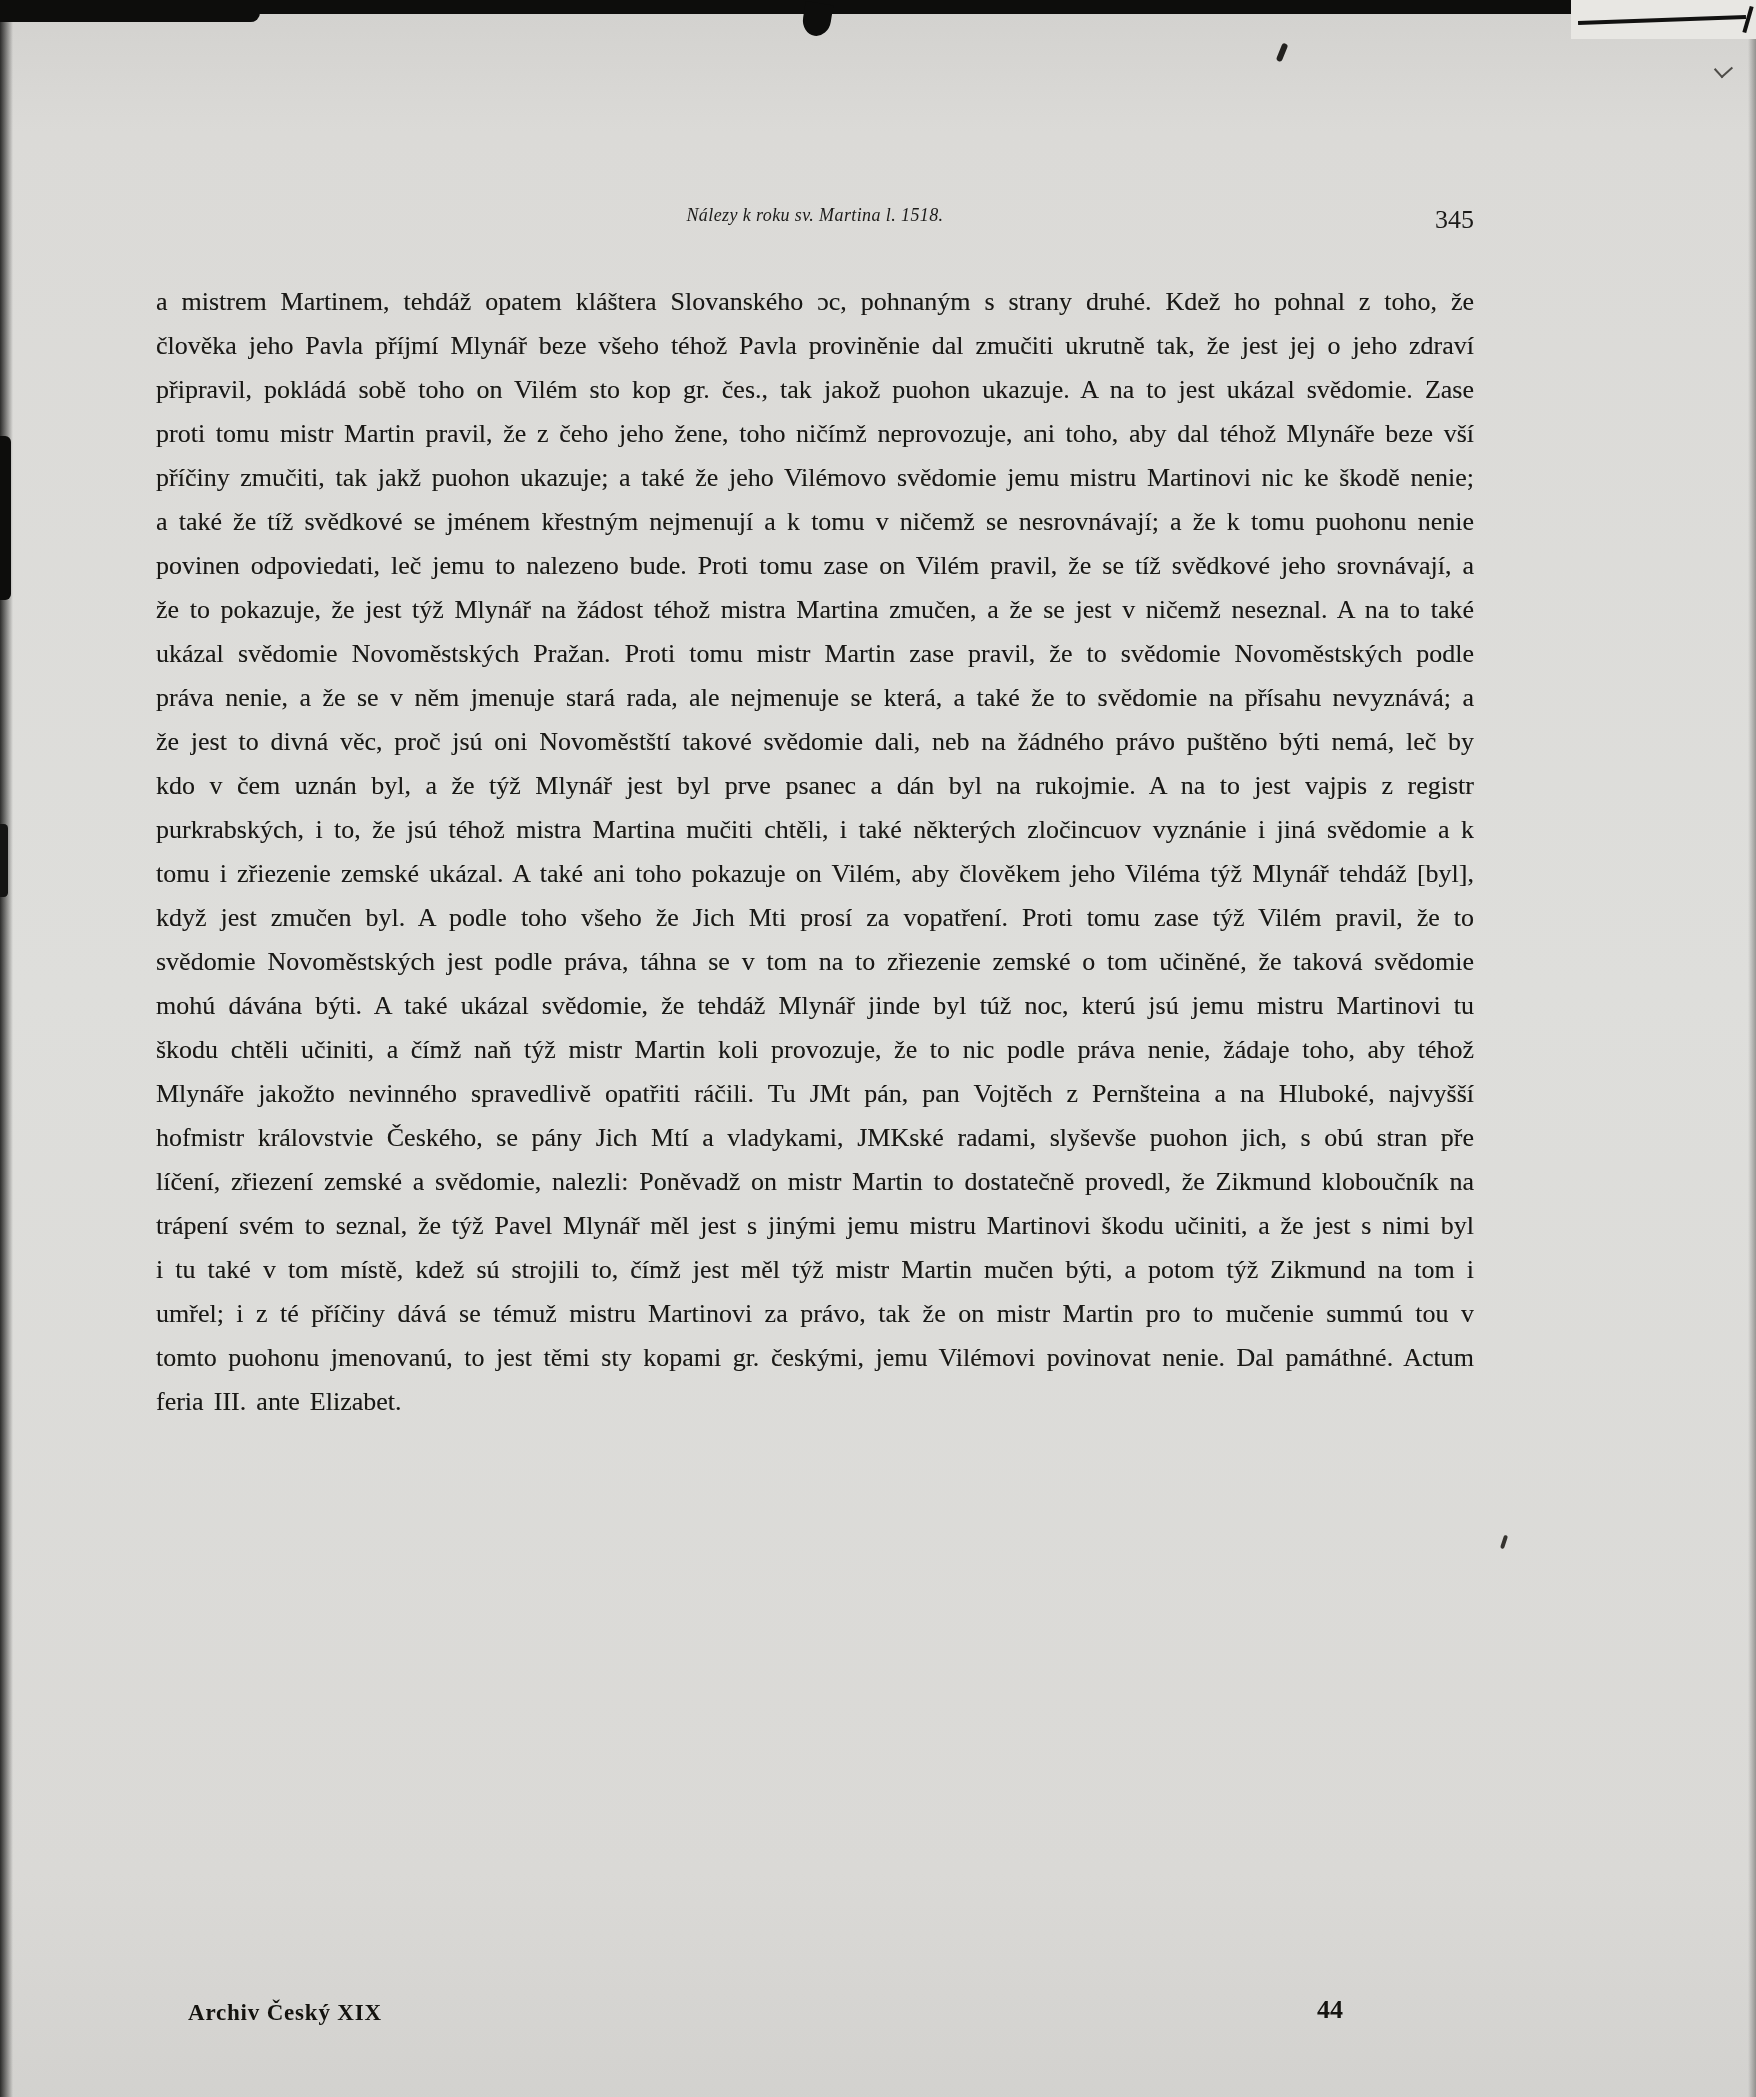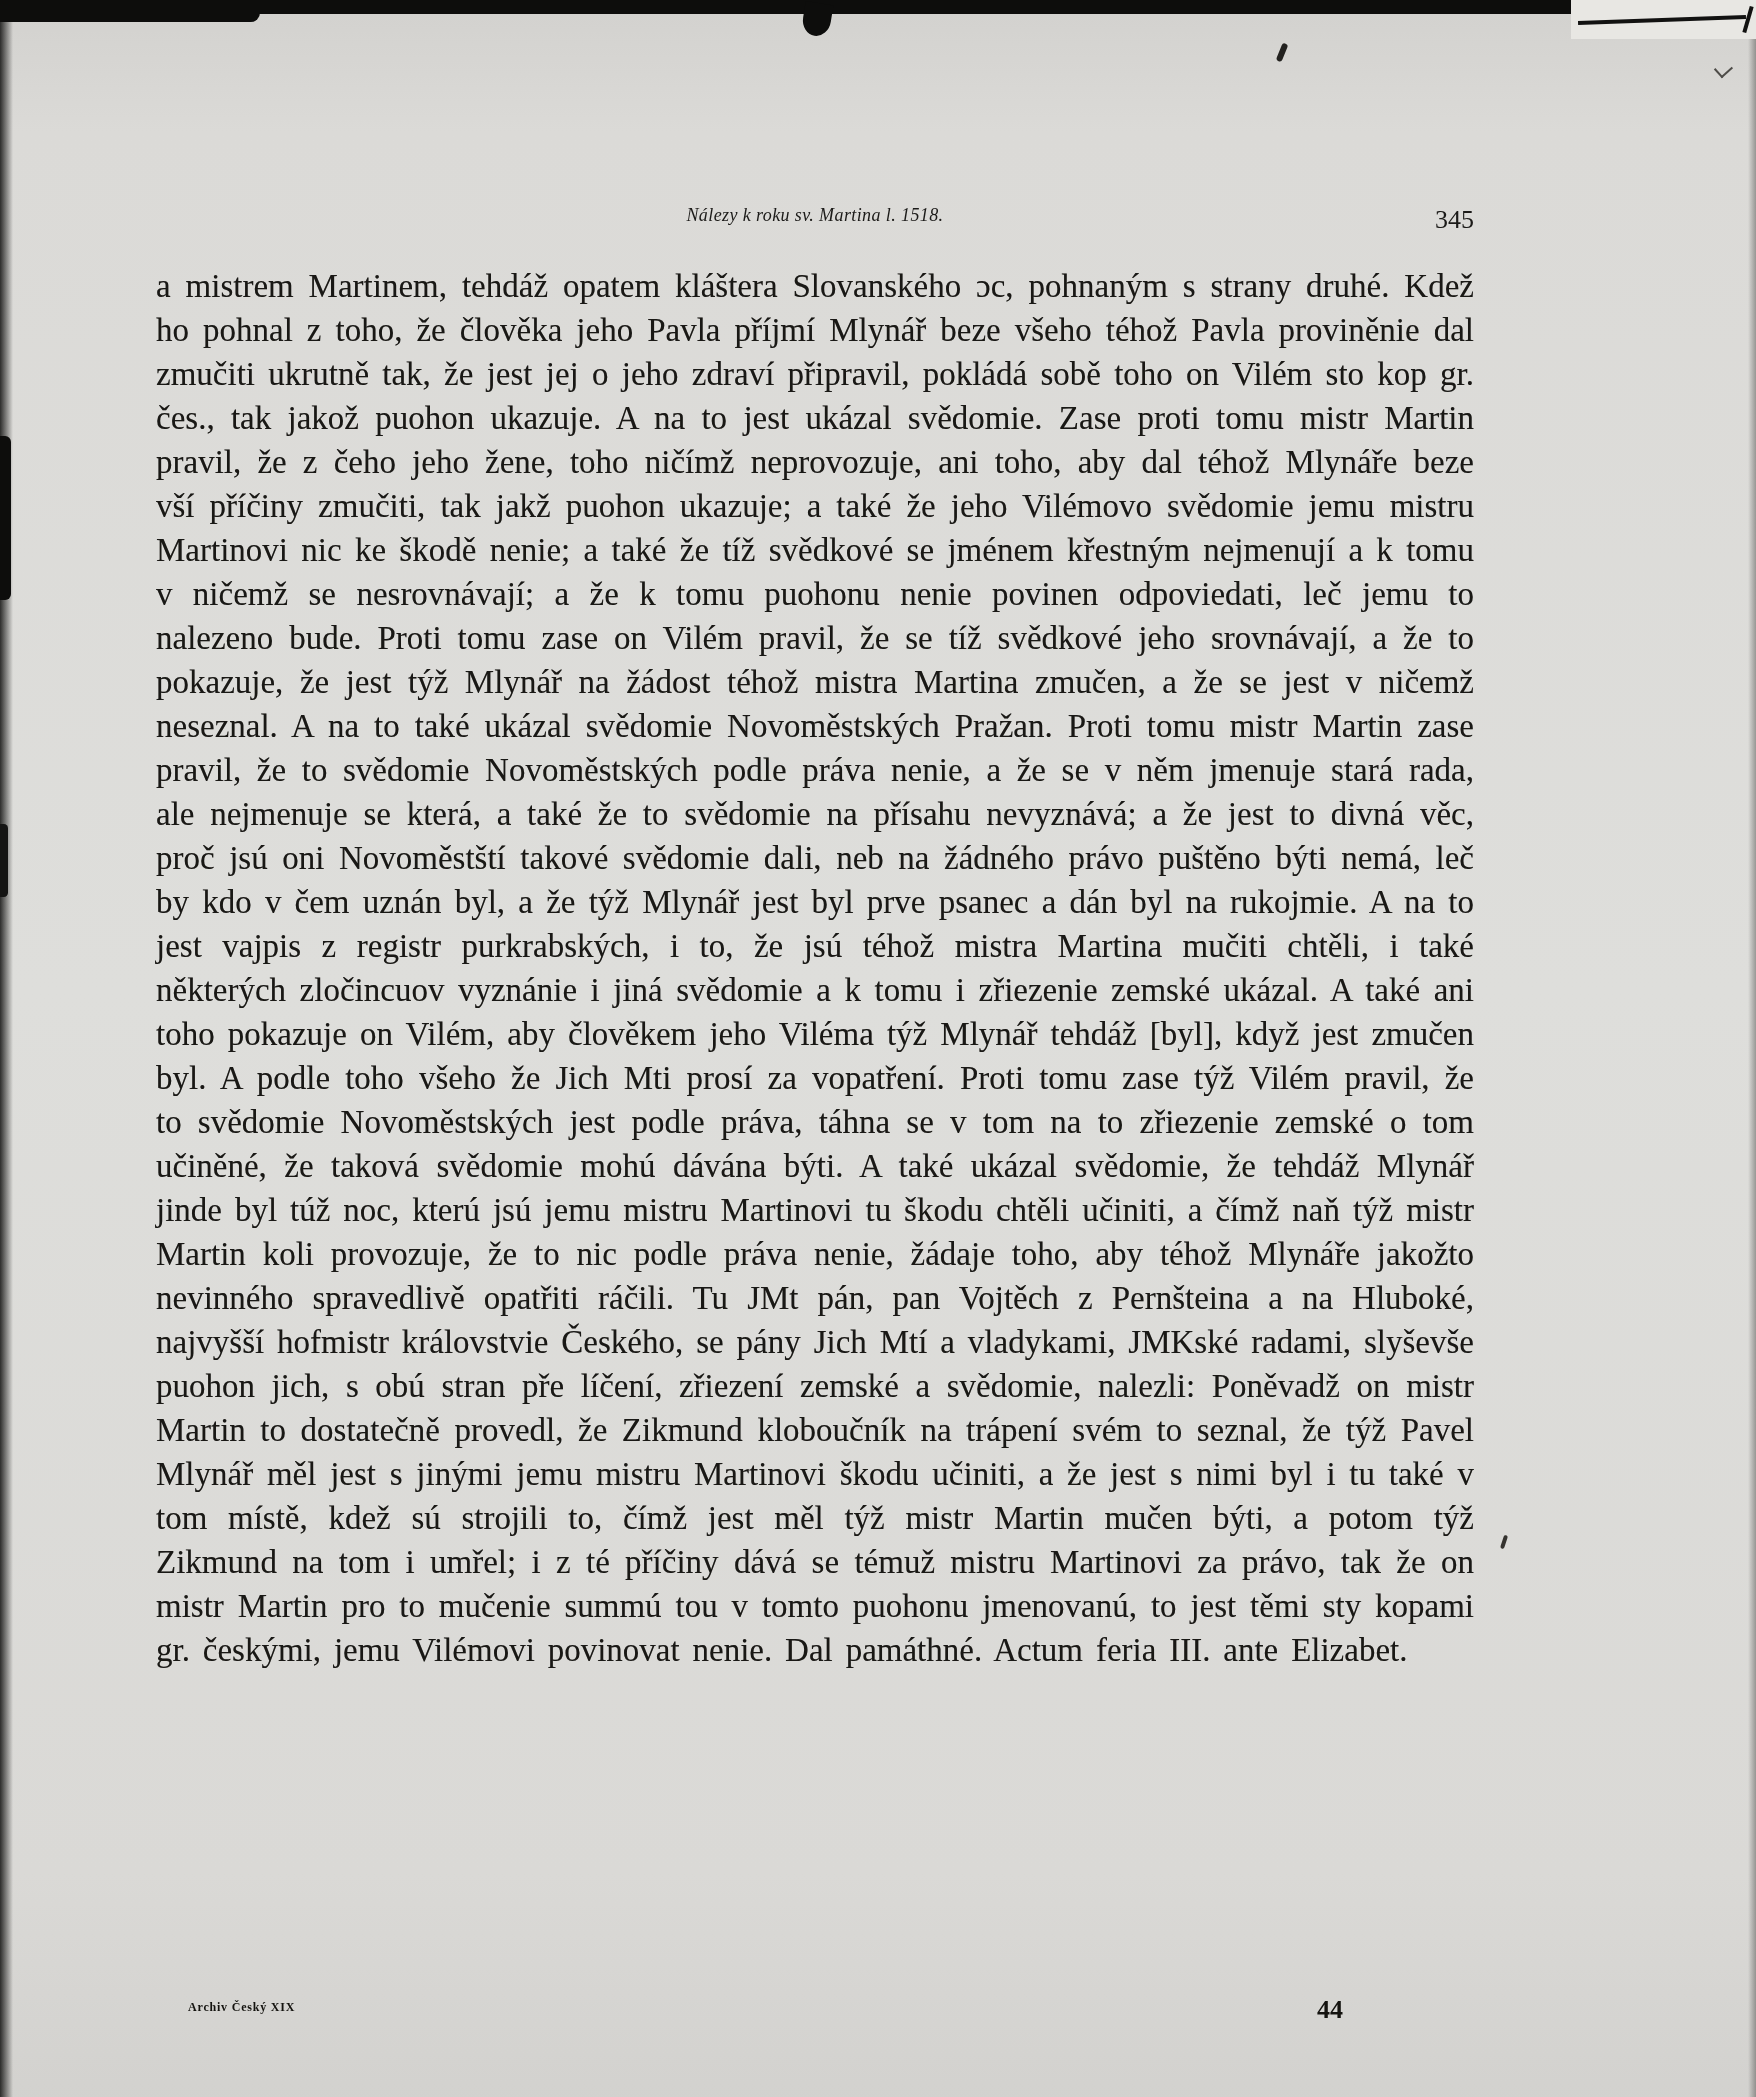--- a/index.html
+++ b/index.html
@@ -58,35 +58,35 @@
   .print-page-number {
     position: absolute;
     right: 0;
     top: 0;
     font-size: 26px;
     color: #1c1b19;
     margin-left: 17px;
   }
   .print-body {
     position: absolute;
-    top: 264px;
+    top: 280px;
     left: 156px;
     width: 1318px;
-    font-size: 33px;
+    font-size: 26px;
     line-height: 44px;
     text-align: justify;
     color: #191815;
     word-spacing: 0.14em;
     text-shadow: 0 0 0.4px rgba(25,24,21,0.35);
   }
   .print-footer-imprint {
     position: absolute;
     top: 2000px;
     left: 188px;
-    font-size: 12px;
+    font-size: 23px;
     font-weight: bold;
     letter-spacing: 0.8px;
     color: #14130f;
   }
   .print-footer-mark {
     position: absolute;
     top: 1995px;
     left: 1317px;
     font-size: 26px;
     font-weight: bold;

